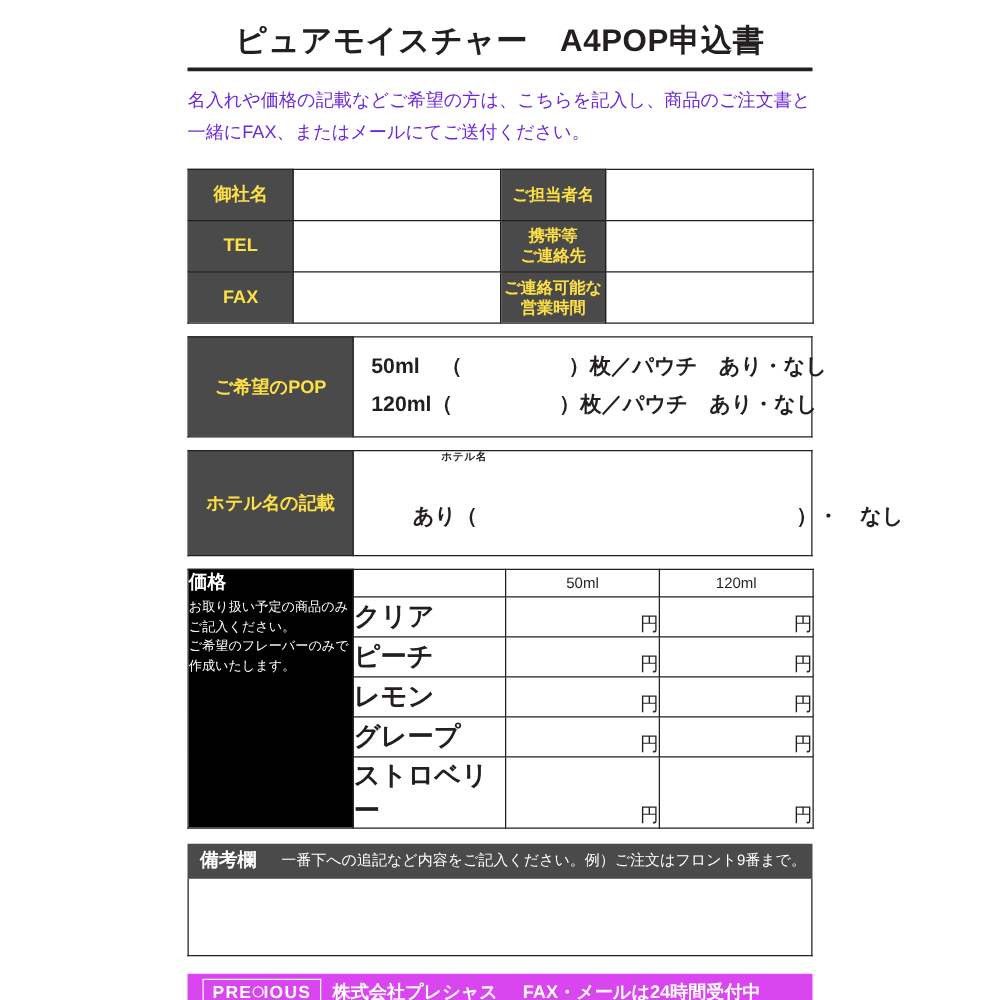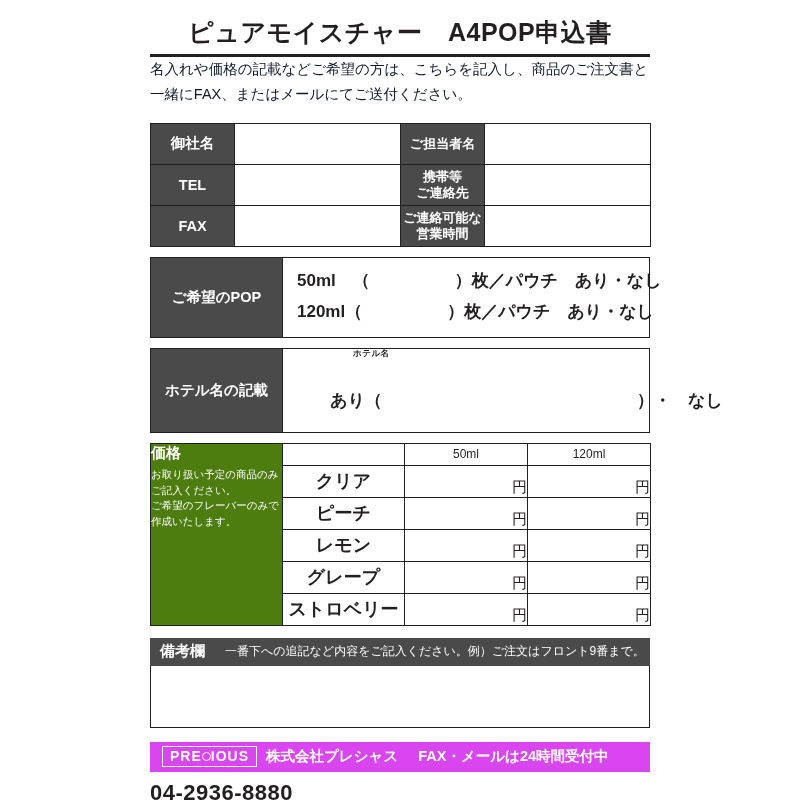--- a/index.html
+++ b/index.html
@@ -19,32 +19,33 @@
     font-size:25px; font-weight:bold; letter-spacing:0.5px;
     white-space:pre;
   }
   .title-rule {
     margin:5px auto 0 auto;
     height:3px; background:#231f20; width:500px;
   }
 
   
   .lead {
+    margin-top:12px;
     font-size:14.5px;
     line-height:1.72;
-    color:#0f172a;
+    color:#6d28d9;
   }
   .lead div { white-space:pre; }
 
   
   .tbl { width:500px; border-collapse:collapse; table-layout:fixed; }
   .tbl td { border:1px solid #231f20; padding:0; }
 
   .lbl {
-    background:#4a4a4a; color:#ffffff;
+    background:#4a4a4a; color:#fde047;
     font-weight:bold; text-align:center; vertical-align:middle;
   }
   .lbl-s { font-size:13px; line-height:1.25; }
   .lbl-m { font-size:14.5px; }
 
   
   .block1 { margin-top:16px; }
   .block1 td { height:41px; }
   .block1 .c1 { width:84px; }
   .block1 .c2 { width:166px; }
@@ -74,33 +75,33 @@
     letter-spacing:0.5px;
   }
 
   
   .block4 { margin-top:10px; }
   .block4 .c1 { width:132px; }
   .block4 .c2 { width:122px; }
   .block4 .c3 { width:123px; }
   .block4 .c4 { width:123px; }
   .price-label {
-    background:#4d7c0f; color:#fff;
+    background:#000000; color:#fff;
     padding:7px 8px 8px 9px;
     vertical-align:top;
   }
   .price-label .ttl { font-size:15px; font-weight:bold; margin-bottom:4px; }
   .price-label .note { font-size:10.5px; line-height:1.5; }
   .col-head {
     text-align:center; font-size:12px; height:22px;
     vertical-align:middle;
   }
   .flav {
-    font-size:18px; font-weight:bold;
-    padding-left:8px; height:32px; vertical-align:middle;text-align:center;
+    font-size:21px; font-weight:bold;
+    padding-left:8px; height:32px; vertical-align:middle;
   }
   .yen {
     text-align:right; padding-right:9px;
     font-size:15px; height:32px; vertical-align:bottom;
     padding-bottom:3px;
   }
 
   
   .block5 { margin-top:12px; width:500px; }
   .remark-head {

